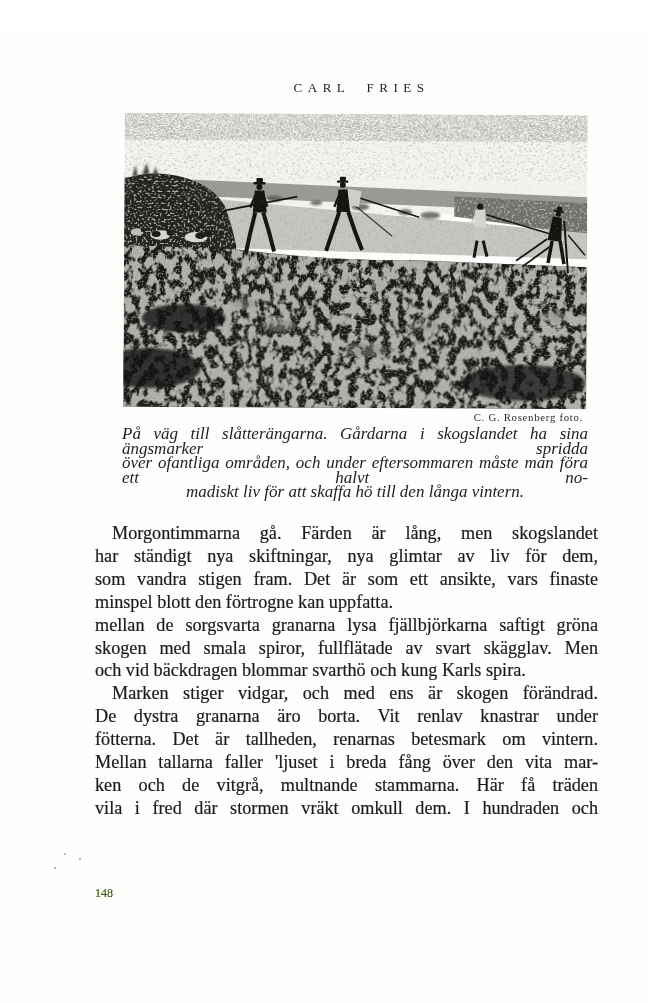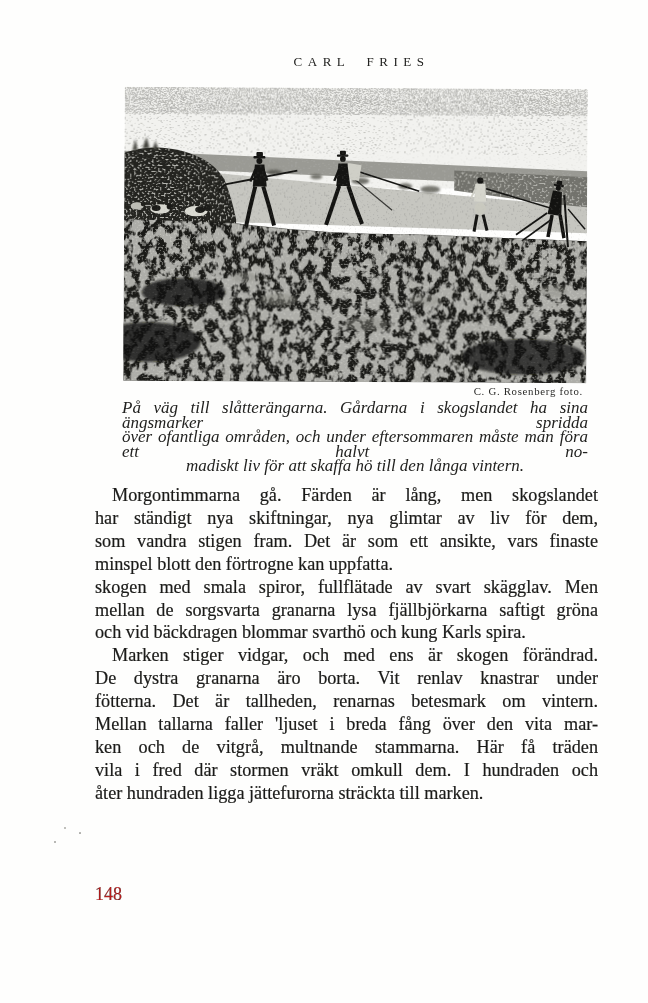--- a/index.html
+++ b/index.html
@@ -4,21 +4,21 @@
 <style>
   html,body{margin:0;padding:0;}
   body{
     width:648px;height:1003px;
     background:#ffffff;
     font-family:"Liberation Serif","DejaVu Serif",serif;
     color:#1d1d1b;
     position:relative;
     overflow:hidden;
   }
-  .page{position:absolute;inset:0;background:#fefefd;}
+  .page{position:absolute;inset:0;background:#fefefd;margin-top:26px;}
 
   .running-head{
     position:absolute;top:54px;left:110px;width:503px;
     text-align:center;font-size:13px;letter-spacing:5.5px;word-spacing:8px;
     color:#232321;
   }
 
   .photo{
     position:absolute;top:88px;left:124px;width:463px;height:294px;margin:0;
     transform:rotate(0.3deg);
@@ -31,30 +31,30 @@
   }
 
   .caption{
     position:absolute;top:401px;left:122px;width:466px;
     font-style:italic;font-size:17px;line-height:14.6px;color:#222220;
   }
   .caption .line{text-align:justify;text-align-last:justify;}
   .caption .line.last{text-align-last:center;}
 
   .bodytext{
-    position:absolute;top:484px;left:95px;width:503px;
+    position:absolute;top:496px;left:95px;width:503px;
     font-size:18.2px;line-height:22.9px;color:#1b1b19;
     -webkit-text-stroke:0.2px #1b1b19;
   }
   .para .line{text-align:justify;text-align-last:justify;}
   .para .line.last{text-align-last:left;}
   .para .line.first{text-indent:17px;}
 
   .folio{
-    position:absolute;top:884px;left:95px;font-size:18px;color:#b91c1c;
+    position:absolute;top:860px;left:95px;font-size:12px;color:#4d7c0f;
     -webkit-text-stroke:0.2px #1b1b19;
   }
 
   .speck{position:absolute;border-radius:50%;background:#9b9b97;opacity:.85;}
   .speck.s1{top:827px;left:64px;width:2px;height:2px;}
   .speck.s2{top:832px;left:79px;width:1.7px;height:1.7px;}
   .speck.s3{top:841px;left:54px;width:1.6px;height:1.6px;}
 </style>
 </head>
 <body>
@@ -219,32 +219,31 @@
     </div>
 
   <div class="bodytext">
     <div class="para">
         <div class="line first">Morgontimmarna gå.  Färden är lång, men skogslandet</div>
         <div class="line">har ständigt nya skiftningar, nya glimtar av liv för dem,</div>
         <div class="line">som vandra stigen fram.  Det är som ett ansikte, vars finaste</div>
         <div class="line last">minspel blott den förtrogne kan uppfatta.</div>
       </div>
     <div class="para">
+        <div class="line">mellan de sorgsvarta granarna lysa fjällbjörkarna saftigt gröna</div>
         <div class="line">skogen med smala spiror, fullflätade av svart skägglav.  Men</div>
-        <div class="line">mellan de sorgsvarta granarna lysa fjällbjörkarna saftigt gröna</div>
         <div class="line last">och vid bäckdragen blommar svarthö och kung Karls spira.</div>
       </div>
     <div class="para">
         <div class="line first">Marken stiger vidgar, och med ens är skogen förändrad.</div>
         <div class="line">De dystra granarna äro borta.  Vit renlav knastrar under</div>
         <div class="line">fötterna.  Det är tallheden, renarnas betesmark om vintern.</div>
         <div class="line">Mellan tallarna faller 'ljuset i breda fång över den vita mar-</div>
         <div class="line">ken och de vitgrå, multnande stammarna.  Här få träden</div>
         <div class="line">vila i fred där stormen vräkt omkull dem.  I hundraden och</div>
-        <div class="line last">åter hundraden ligga jättefurorna sträckta till marken.</div>
       </div>
   </div>
 
   <div class="folio">148</div>
 
   <div class="speck s1"></div>
   <div class="speck s2"></div>
   <div class="speck s3"></div>
 
 </div>

